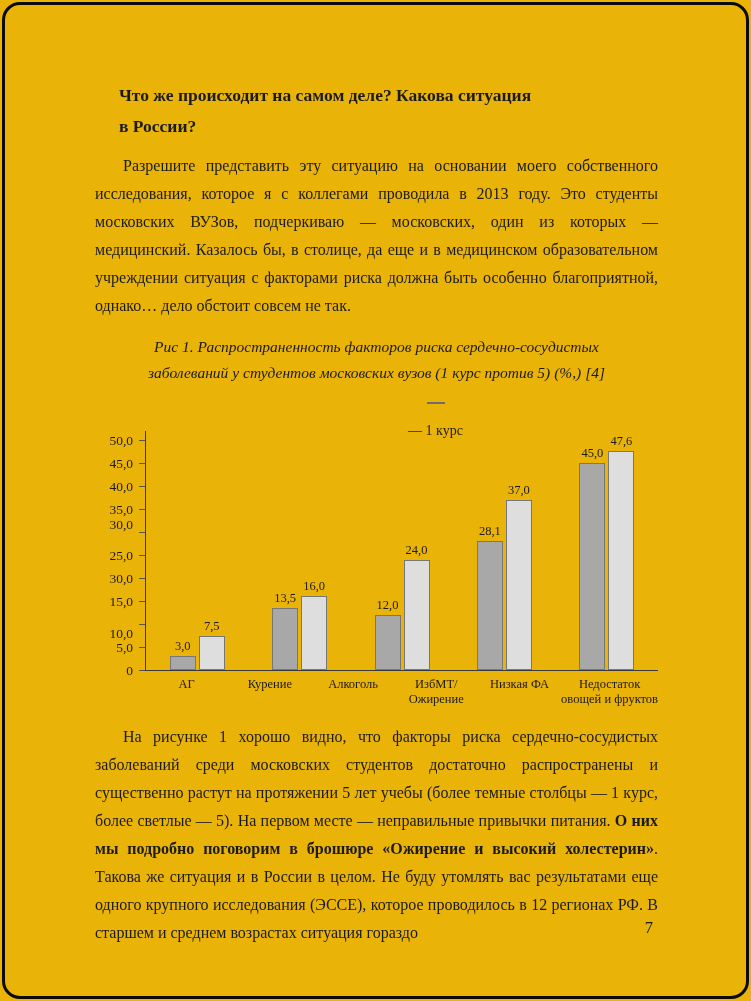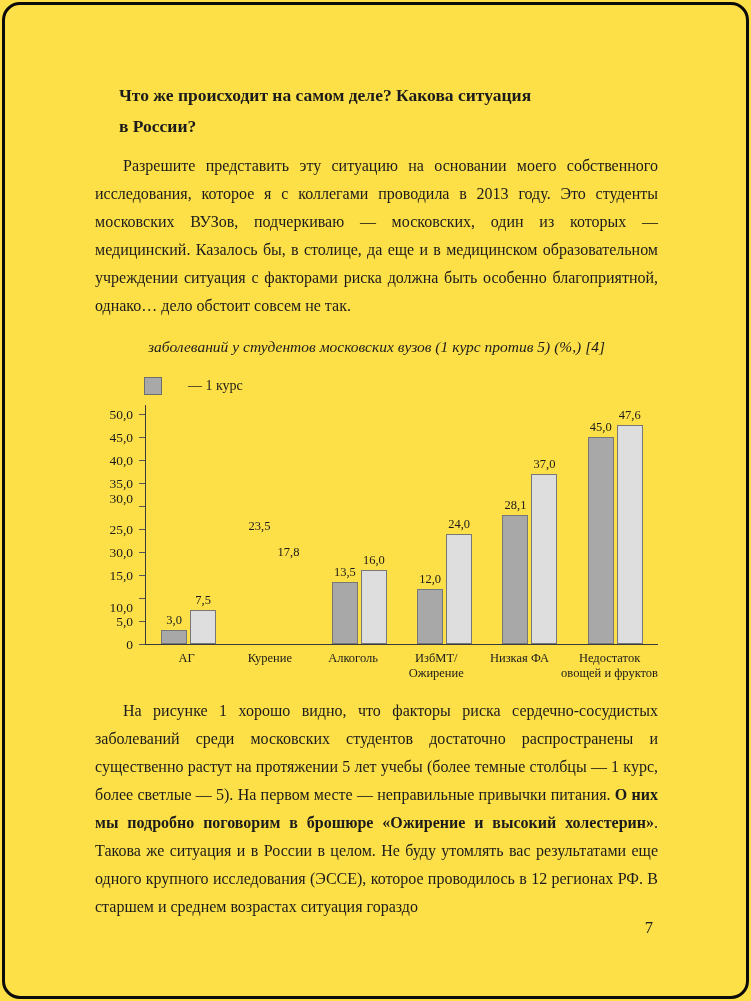--- a/index.html
+++ b/index.html
@@ -6,21 +6,21 @@
   html, body { background: #ffffff; }
   body {
     font-family: "Liberation Serif", "DejaVu Serif", serif;
     color: #1b1b1b;
     -webkit-font-smoothing: antialiased;
   }
   .page {
     position: relative;
     width: 751px;
     height: 1001px;
-    background: #fde047;
+    background: #eab308;
     overflow: hidden;
   }
   .frame {
     position: absolute;
     inset: 2px;
     border: 3px solid #0b0b0b;
     border-radius: 18px;
     pointer-events: none;
   }
   .content {
@@ -51,24 +51,25 @@
     text-align: center;
     margin-top: 14px;
   }
   .caption span { display: block; }
 
   
   .chart { margin-top: 16px; }
   .legend {
     display: flex;
     align-items: center;
-    gap: 26px;
-    margin-left: 49px;
+    gap: 19px;
+    margin-left: 118px;
     margin-bottom: 9px;
     height: 20px;
+    flex-direction: column;
   }
   .legend-swatch {
     width: 18px; height: 18px;
     background: #a8a8a8;
     border: 1px solid #6e6e6e;
     display: inline-block;
   }
   .legend-label { font-size: 14px; }
 
   .chart-body { display: flex; align-items: flex-end; }
@@ -162,20 +163,21 @@
   <div class="content">
 
     <h1 class="heading">
       <span>Что же происходит на самом деле? Какова ситуация</span>
       <span>в России?</span>
     </h1>
 
     <p class="body-par">Разрешите представить эту ситуацию на основании моего собственного исследования, которое я с коллегами проводила в 2013 году. Это студенты московских ВУЗов, подчеркиваю — московских, один из которых — медицинский. Казалось бы, в столице, да еще и в медицинском образовательном учреждении ситуация с факторами риска должна быть особенно благоприятной, однако… дело обстоит совсем не так.</p>
 
     <div class="caption">
+      <span>Рис 1. Распространенность факторов риска сердечно-сосудистых</span>
       <span>заболеваний у студентов московских вузов (1 курс против 5) (%,) [4]</span>
     </div>
 
     <div class="chart">
       <div class="legend">
         <span class="legend-swatch"></span>
         <span class="legend-label">— 1 курс</span>
       </div>
       <div class="chart-body">
         <div class="y-axis">
@@ -209,30 +211,20 @@
                   <div class="bar-label">3,0</div>
                   <div class="bar" style="height: 13.8px; background: rgb(168, 168, 168);"></div>
                 </div>
                 <div class="bar-col">
                   <div class="bar-label">7,5</div>
                   <div class="bar" style="height: 34.5px; background: rgb(222, 222, 222);"></div>
                 </div>
               </div>
               <div class="bar-group">
                 <div class="bar-col">
-                  <div class="bar-label">23,5</div>
-                  <div class="bar bar-hidden" style="height: 108.1px; background: rgb(168, 168, 168);"></div>
-                </div>
-                <div class="bar-col">
-                  <div class="bar-label">17,8</div>
-                  <div class="bar bar-hidden" style="height: 81.88px; background: rgb(222, 222, 222);"></div>
-                </div>
-              </div>
-              <div class="bar-group">
-                <div class="bar-col">
                   <div class="bar-label">13,5</div>
                   <div class="bar" style="height: 62.1px; background: rgb(168, 168, 168);"></div>
                 </div>
                 <div class="bar-col">
                   <div class="bar-label">16,0</div>
                   <div class="bar" style="height: 73.6px; background: rgb(222, 222, 222);"></div>
                 </div>
               </div>
               <div class="bar-group">
                 <div class="bar-col">

